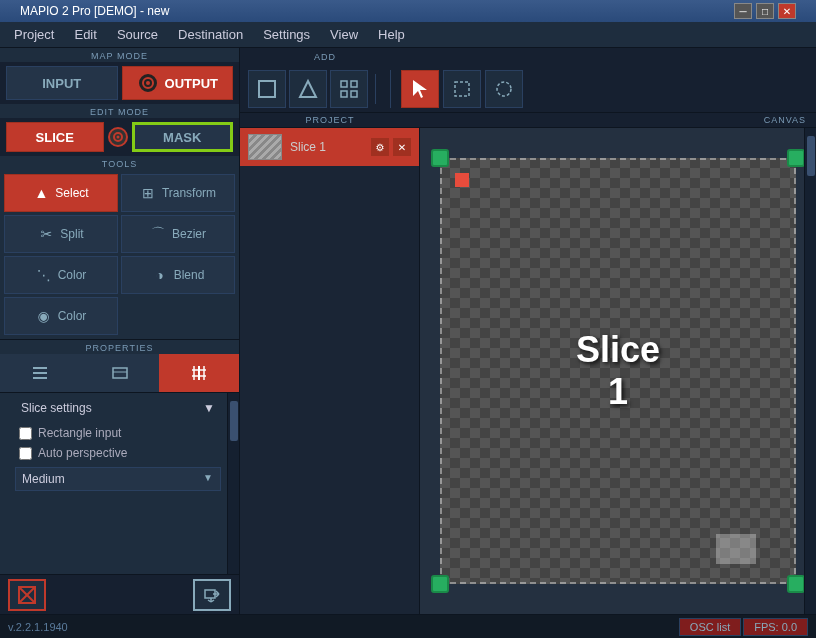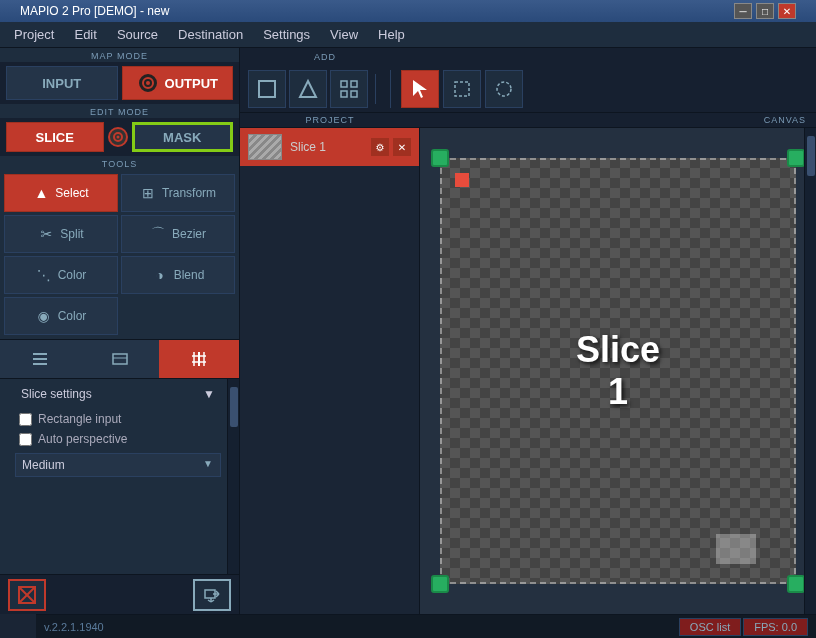--- a/index.html
+++ b/index.html
@@ -431,21 +431,20 @@
     
     .status-bar {
       height: 24px;
       background: #111a25;
       border-top: 1px solid #0d1520;
       display: flex;
       align-items: center;
       padding: 0 8px;
       color: #5a7a9a;
       font-size: 11px;
-      margin-left: 36px;
     }
     .status-right {
       margin-left: auto;
       display: flex;
       gap: 2px;
     }
     .status-btn {
       padding: 2px 10px;
       background: #7f1d1d;
       border: 1px solid #2a4060;
@@ -550,20 +549,21 @@
         </div>
 
         <div class="tool-btn inactive">
           <span class="tool-icon-sm">◉</span>
           <span>Color</span>
         </div>
       </div>
     </div>
 
     <div class="properties-section">
+      <div class="section-label">PROPERTIES</div>
       <div class="properties-icons">
         <div class="prop-icon-btn">
           <svg width="18" height="18" viewBox="0 0 18 18">
             <rect x="2" y="3" width="14" height="2" fill="#8ab"></rect>
             <rect x="2" y="8" width="14" height="2" fill="#8ab"></rect>
             <rect x="2" y="13" width="14" height="2" fill="#8ab"></rect>
           </svg>
         </div>
         <div class="prop-icon-btn">
           <svg width="18" height="18" viewBox="0 0 18 18">

